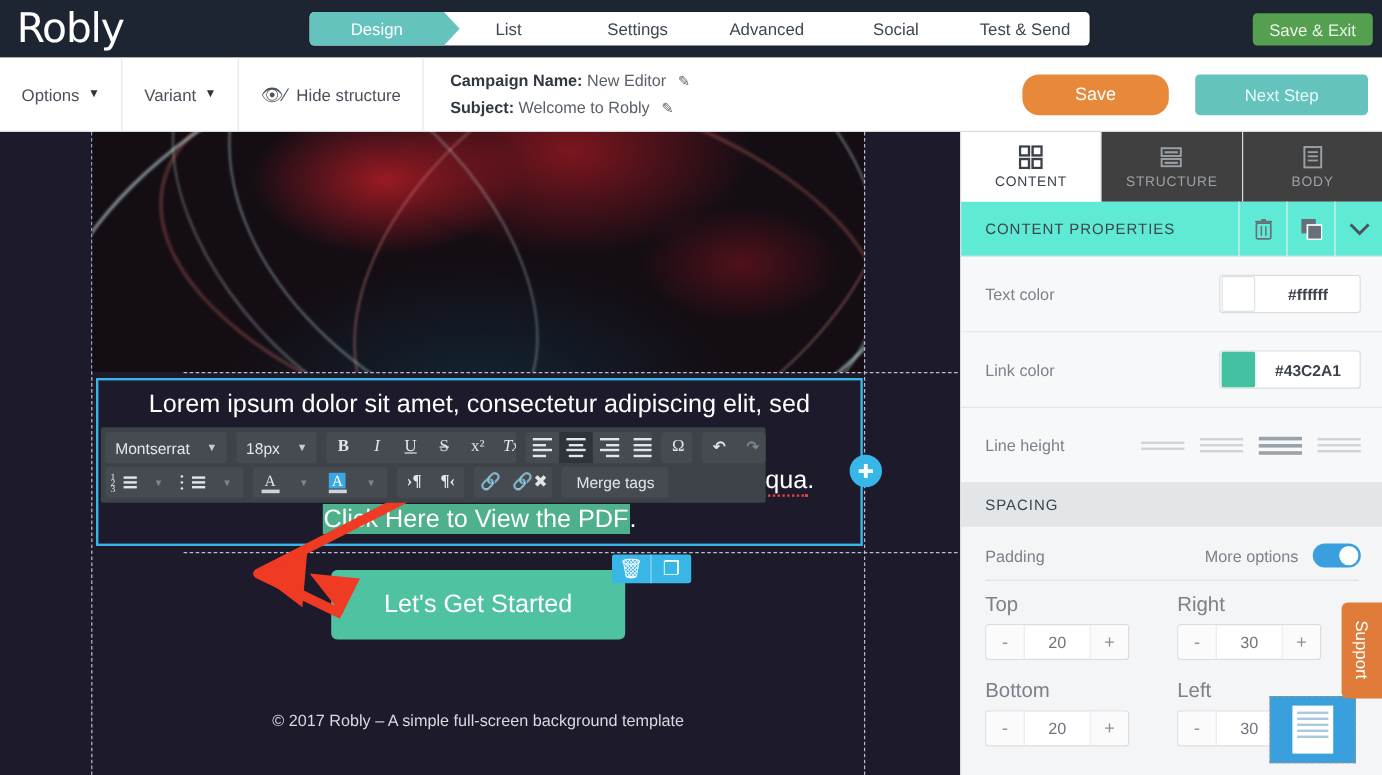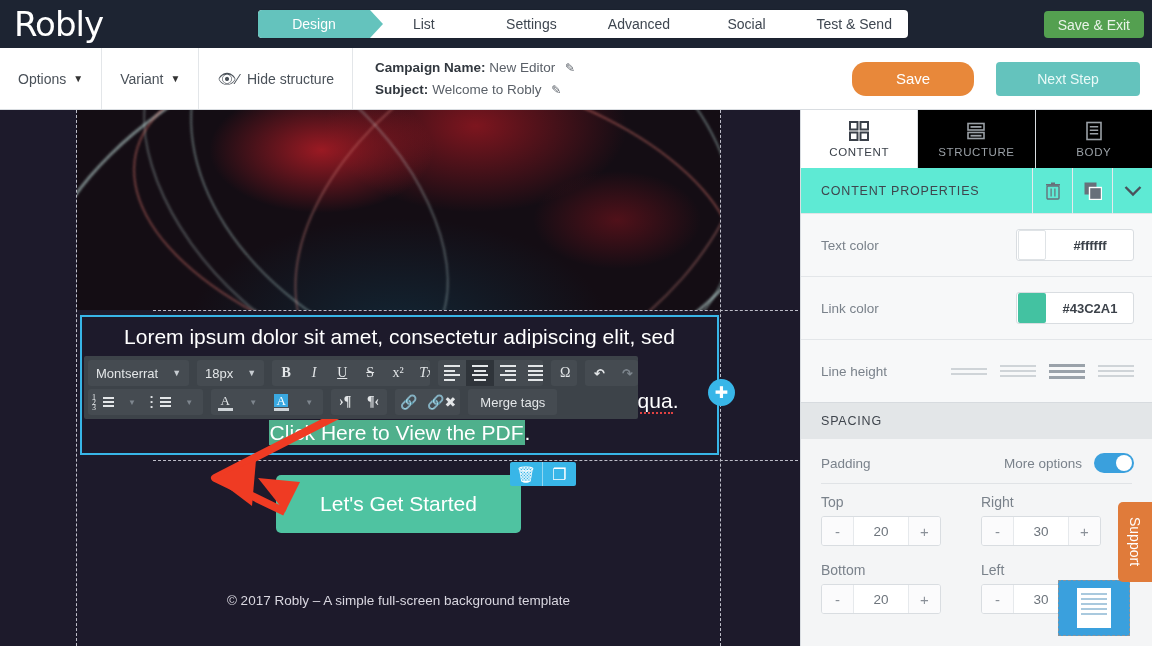--- a/index.html
+++ b/index.html
@@ -200,21 +200,21 @@
     background: #f4f5f6; border-left: 1px solid #d9dde1;
   }
   .panel-tabs { display: flex; height: 58px; }
   .ptab {
     flex: 1; display: flex; flex-direction: column; align-items: center;
     justify-content: center; gap: 5px; cursor: pointer;
     font-size: 11.5px; letter-spacing: .6px;
     border-right: 1px solid #d9dde1;
   }
   .ptab.active { background: #ffffff; color: #3a4049; }
-  .ptab.inactive { background: #000000; color: #9aa0a6; }
+  .ptab.inactive { background: #404040; color: #9aa0a6; }
   .ptab:last-child { border-right: none; }
 
   .prop-header {
     height: 46px; background: #5eead4; border-bottom: 1px solid #e1e4e7;
     display: flex; align-items: center; padding-left: 20px;
     font-size: 12.5px; letter-spacing: .8px; color: #3f454d;
   }
   .prop-header .spacer { flex: 1; }
   .hdr-btn {
     width: 40px; height: 46px; display: flex; align-items: center;
@@ -255,21 +255,21 @@
     width: 40px; height: 20px; border-radius: 10px; background: #3aa0dd;
     position: relative; margin-left: 12px; cursor: pointer;
   }
   .toggle::after {
     content:""; position:absolute; right:2px; top:2px;
     width:16px; height:16px; border-radius:50%; background:#fff;
   }
   .pad-divider { margin: 10px 20px 0 20px; border-top: 1px solid #e0e3e6; }
   .steppers { display: flex; padding: 10px 20px 0 20px; gap: 40px; }
   .stepper-col { width: 120px; }
-  .stepper-lbl { font-size: 14px; color: #7a828b; margin-bottom: 6px; }
+  .stepper-lbl { font-size: 17px; color: #7a828b; margin-bottom: 6px; }
   .stepper {
     display: flex; height: 30px; border: 1px solid #d9dde1; border-radius: 3px;
     background: #fff; overflow: hidden;
   }
   .stepper button {
     width: 31px; background: #fbfbfc; border: none; cursor: pointer;
     color: #8a9098; font-size: 15px; font-family: "Liberation Sans", sans-serif;
   }
   .stepper .val {
     flex: 1; display: flex; align-items: center; justify-content: center;

